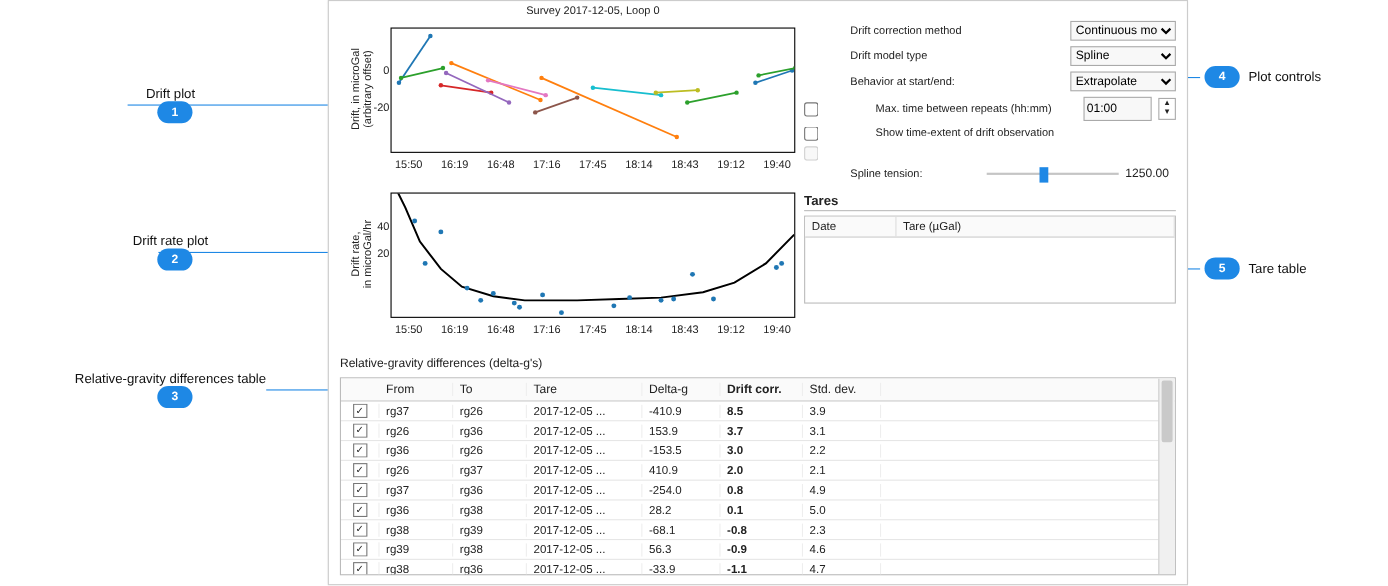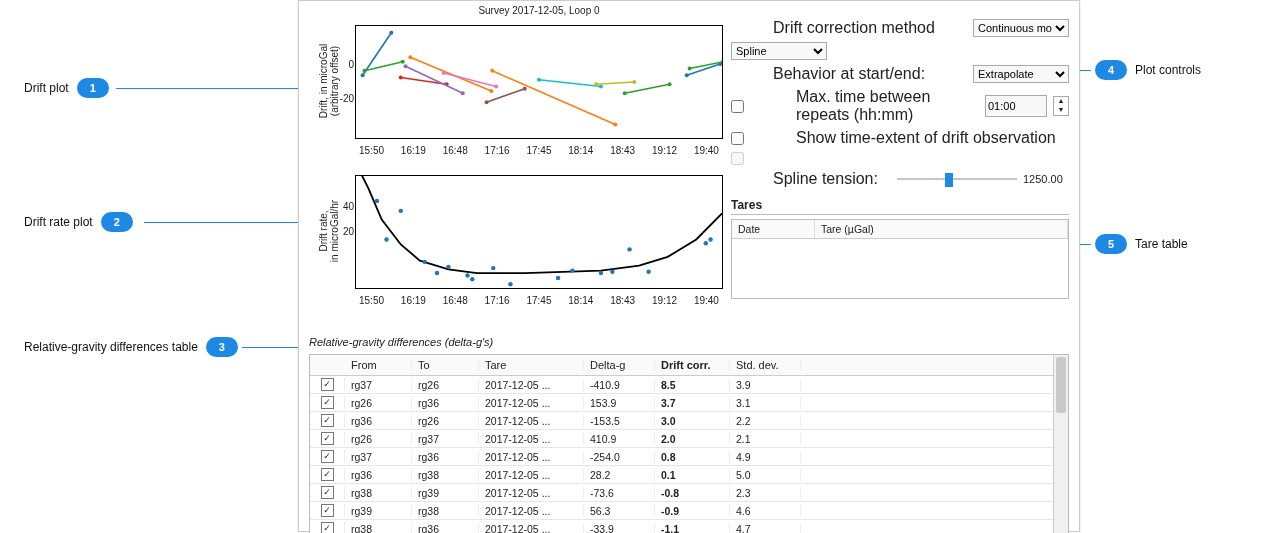--- a/index.html
+++ b/index.html
@@ -1,51 +1,51 @@
 <!DOCTYPE html>
 <html><head>
 <meta charset="utf-8">
 <style>
   html,body{margin:0;padding:0;font-family:"Segoe UI",Tahoma,Arial,sans-serif;font-size:11px;color:#222;background:#fff;}
   .page{position:relative;width:1262px;height:533px;}
   
   .callout{position:absolute;display:flex;align-items:center;white-space:nowrap;font-size:12px;color:#111;}
-  .callout.left{}
+  .callout.left{flex-direction:column;}
   .callout.right{flex-direction:row;}
   .badge{display:inline-flex;align-items:center;justify-content:center;min-width:20px;height:20px;border-radius:12px;background:#1E88E5;color:#fff;font-size:11px;font-weight:600;padding:0 6px;}
   .callout.left .label{margin-right:8px;}
   .callout.right .label{margin-left:8px;}
   .callout .line{position:absolute;height:1px;background:#1E88E5;top:50%;}
   
   .app{position:absolute;left:298px;top:0px;width:780px;height:530px;border:1px solid #ccc;background:#fff;box-shadow:0 0 2px rgba(0,0,0,.15);}
   .upper{position:absolute;left:0;top:0;right:0;height:312px;}
   .controls{position:absolute;right:10px;top:18px;width:338px;height:286px;}
   .plots{position:absolute;left:4px;top:4px;width:420px;height:305px;}
   .plot-title{font-size:10px;text-align:center;margin-bottom:2px;}
   .plotbox{border:1px solid #000;background:#fff;position:relative;}
   .xticks{display:flex;justify-content:space-between;font-size:10px;padding:0 4px;margin-top:2px;}
   .yticks{position:absolute;left:-22px;top:0;bottom:0;width:20px;font-size:10px;display:flex;flex-direction:column;justify-content:space-between;text-align:right;}
   .chart-area{position:absolute;left:0;right:0;top:0;bottom:0;}
   .chart-area svg{width:100%;height:100%;display:block;}
   
   .crow{display:flex;align-items:center;margin-bottom:5px;gap:6px;}
-  .crow .clabel{flex:1;font-size:16px;padding-left:42px;}
+  .crow .clabel{flex:1;font-size:10px;padding-left:42px;}
   .crow select,.crow input[type=text]{font-size:11px;border:1px solid #aaa;height:18px;width:96px;background:#f8f8f8;}
   .crow input[type=checkbox]{margin:0 4px 0 0;}
   .disabled{color:#999;}
   .slider{position:relative;width:120px;height:14px;}
   .slider .track{position:absolute;left:0;right:0;top:6px;height:2px;background:#c5c5c5;}
   .slider .thumb{position:absolute;top:1px;width:8px;height:14px;background:#1E88E5;}
   .section-title{font-weight:600;font-size:12px;border-bottom:1px solid #bbb;padding-bottom:2px;margin:10px 0 4px;}
   .tares-table{border:1px solid #bbb;height:78px;font-size:10.5px;}
   .tares-head{display:flex;border-bottom:1px solid #ccc;background:#fafafa;}
   .tares-head div{padding:3px 6px;border-right:1px solid #ddd;}
   
   .lower{position:absolute;left:10px;right:10px;top:320px;bottom:4px;}
-  .lower-title{font-size:11px;margin:15px 0 6px;font-style:italic;}
+  .lower-title{font-size:11px;margin:4px 0 6px;}
   .grid{border:1px solid #bbb;height:178px;overflow:hidden;position:relative;background:#fff;}
   .gridhead,.gridrow{display:flex;align-items:center;justify-content:flex-end;}
   .gridhead{background:#fafafa;border-bottom:1px solid #ccc;font-size:11px;height:20px;}
   .gridrow{border-bottom:1px solid #e6e6e6;height:17px;font-size:10.5px;}
   .gridcell{padding:0 6px;border-right:1px solid #eee;white-space:nowrap;overflow:hidden;}
   .c-chk{flex:0 0 22px;display:flex;align-items:center;justify-content:center;}
   .c-from{flex:0 0 54px;}
   .c-to  {flex:0 0 54px;}
   .c-time{flex:0 0 92px;}
   .c-dg  {flex:0 0 58px;}
@@ -214,20 +214,21 @@
             <span>19:40</span>
           </div>
       </div>
 
       <div class="controls">
         <div class="crow">
           <span class="clabel">Drift correction method</span>
           <select><option>Continuous model</option></select>
         </div>
         <div class="crow">
+          <span class="clabel">Drift model type</span>
           <select><option>Spline</option></select>
         </div>
         <div class="crow">
           <span class="clabel">Behavior at start/end:</span>
           <select><option>Extrapolate</option></select>
         </div>
         <div class="crow">
           <input type="checkbox" style="">
           <span class="clabel">Max. time between repeats (hh:mm)</span>
           <input type="text" style="width: 56px;" value="01:00">
@@ -348,21 +349,21 @@
               <div class="gridcell c-sd">5.0</div>
               <div class="gridcell c-rest"></div>
             </div>
             <div class="gridrow">
               <div class="gridcell c-chk">
                 <span class="chkbox">✓</span>
               </div>
               <div class="gridcell c-from">rg38</div>
               <div class="gridcell c-to">rg39</div>
               <div class="gridcell c-time">2017-12-05 ...</div>
-              <div class="gridcell c-dg">-73.6</div>
+              <div class="gridcell c-dg">-68.1</div>
               <div class="gridcell c-dc">-0.8</div>
               <div class="gridcell c-sd">2.3</div>
               <div class="gridcell c-rest"></div>
             </div>
             <div class="gridrow">
               <div class="gridcell c-chk">
                 <span class="chkbox">✓</span>
               </div>
               <div class="gridcell c-from">rg39</div>
               <div class="gridcell c-to">rg38</div>

